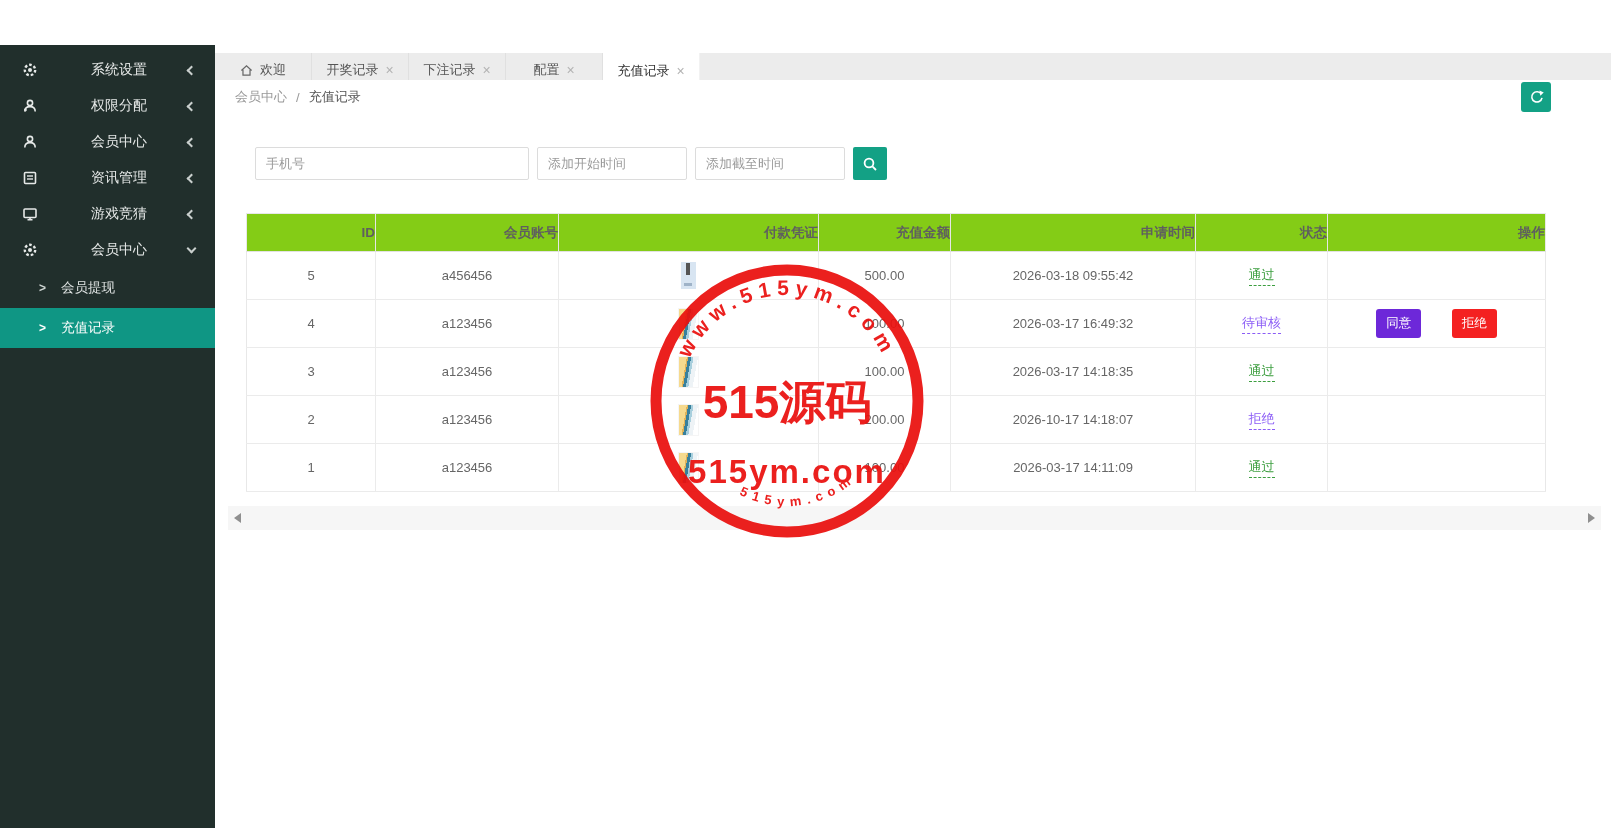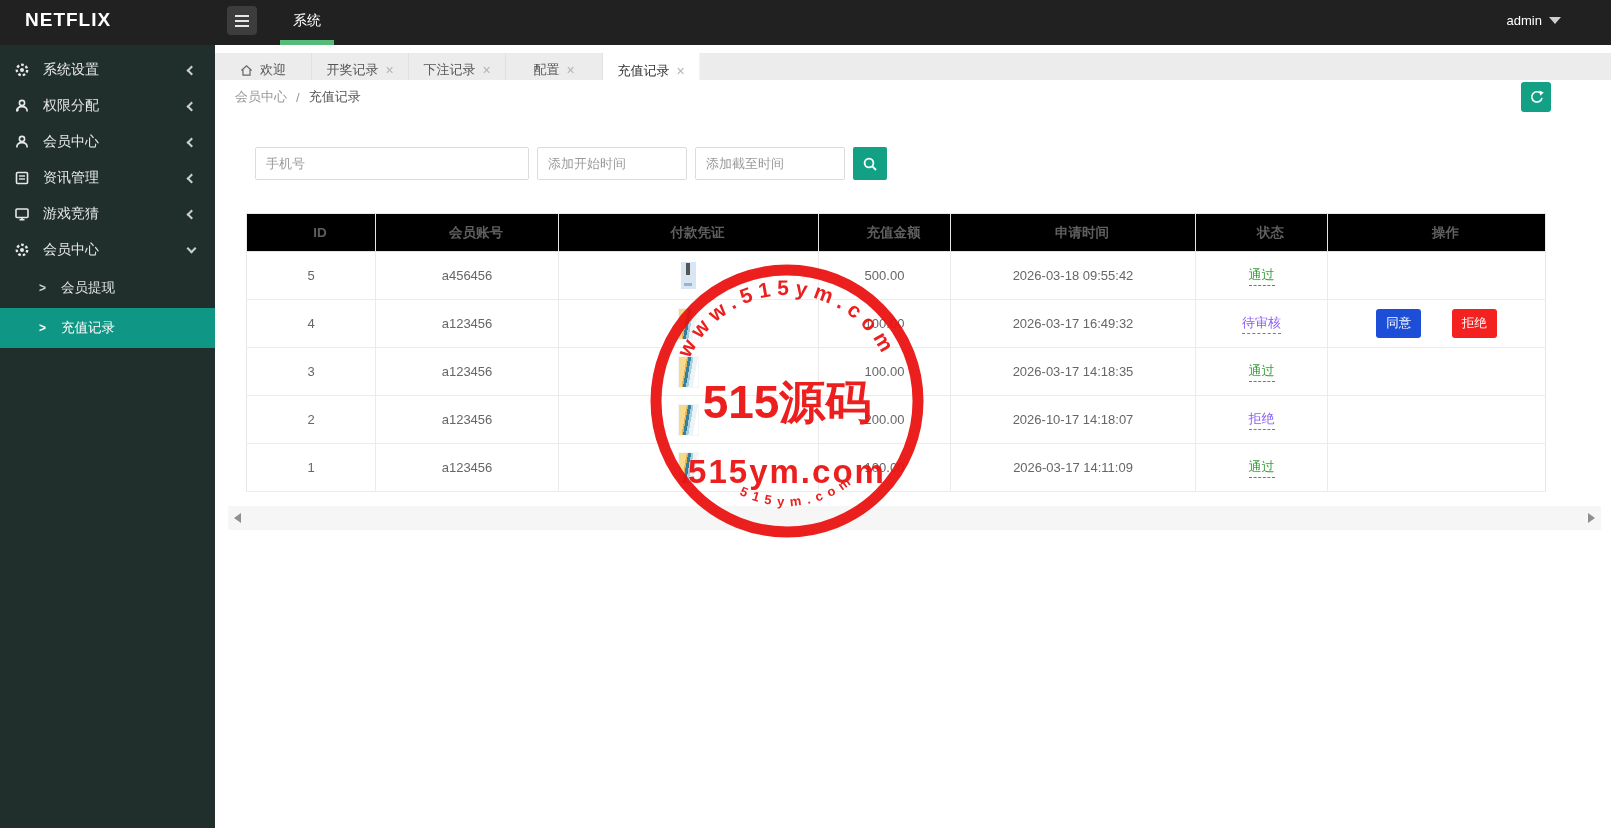--- a/index.html
+++ b/index.html
@@ -11,21 +11,21 @@
   .logo { position:absolute; left:25px; top:0; height:40px; line-height:40px; color:#fff; font-size:19px; font-weight:bold; letter-spacing:1px; }
   .hamburger { position:absolute; left:227px; top:6px; width:30px; height:29px; background:#3d3d3d; border:none; border-radius:4px; cursor:pointer; display:flex; flex-direction:column; justify-content:center; align-items:center; gap:3px; }
   .hamburger i { display:block; width:14px; height:2px; background:#e8e8e8; }
   .topnav { position:absolute; left:280px; top:0; width:54px; height:45px; color:#fff; font-size:14px; text-align:center; line-height:40px; cursor:pointer; }
   .topnav .underline { position:absolute; left:0; bottom:0; width:100%; height:5px; background:#57ba76; }
   .userbox { position:absolute; right:50px; top:0; height:40px; display:flex; align-items:center; gap:7px; color:#fff; font-size:13px; cursor:pointer; }
   .caret-down { width:0; height:0; border-left:6px solid transparent; border-right:6px solid transparent; border-top:7px solid #cfcfcf; }
 
   
   .sidebar { position:absolute; top:45px; left:0; width:215px; height:783px; background:#212f2c; z-index:5; padding-top:7px; }
-  .side-item { height:36px; display:flex; align-items:center; padding:0 20px 0 14px; color:#e6e9e8; font-size:14px; cursor:pointer; }
+  .side-item { height:36px; display:flex; align-items:center; padding:0 20px 0 22px; color:#e6e9e8; font-size:14px; cursor:pointer;gap:40px; }
   .side-item .sicon { width:16px; height:16px; margin-right:13px; flex:0 0 16px; }
   .side-item .slbl { flex:1; }
   .chev { display:inline-block; width:7px; height:7px; border:solid #c9cfcd; border-width:0 2px 2px 0; }
   .chev.left { transform:rotate(135deg); }
   .chev.down { transform:rotate(45deg); margin-top:-3px; }
   .sub-item { height:40px; display:flex; align-items:center; padding-left:39px; color:#dfe3e2; font-size:13.5px; cursor:pointer; }
   .sub-item .pfx { font-size:12px; font-weight:bold; margin-right:15px; color:#cfd5d3; }
   .sub-item.active { background:#0f9684; color:#fff; }
   .sub-item.active .pfx { color:#fff; }
 
@@ -48,30 +48,30 @@
   .filters { position:absolute; top:102px; left:40px; display:flex; gap:8px; }
   .filters input { height:33px; border:1px solid #dcdcdc; border-radius:2px; padding:0 10px; font-size:13px; color:#333; outline:none; font-family:"Liberation Sans", sans-serif; }
   .filters input::placeholder { color:#9a9a9a; }
   .inp-phone { width:274px; }
   .inp-date { width:150px; }
   .search-btn { width:34px; height:33px; background:#13a185; border:none; border-radius:2px; cursor:pointer; display:flex; align-items:center; justify-content:center; }
 
   
   .tablewrap { position:absolute; top:168px; left:31px; width:1299px; }
   table { width:100%; border-collapse:collapse; table-layout:fixed; background:#fff; border:1px solid #e8e8e8; }
-  th { height:38px; background:#000000; font-size:13.5px; color:#5f5f5f; font-weight:bold; text-align:center; padding-left:18px; border-right:1px solid #e6e6e6; border-bottom:1px solid #e2e2e2; }
+  th { height:38px; background:#84cc16; font-size:13.5px; color:#5f5f5f; font-weight:bold; text-align:right; padding-left:18px; border-right:1px solid #e6e6e6; border-bottom:1px solid #e2e2e2; }
   td { height:48px; font-size:13px; color:#666; text-align:center; border-right:1px solid #ebebeb; border-bottom:1px solid #ebebeb; }
   th:last-child, td:last-child { border-right:none; }
 
   .status { display:inline-block; border-bottom:1px dashed currentColor; padding-bottom:1px; }
   .status.pass { color:#3c9e3f; }
   .status.pending, .status.reject { color:#8b5cf6; }
 
   .btn-approve, .btn-reject { border:none; border-radius:3px; color:#fff; font-size:12.5px; padding:6px 10px; cursor:pointer; font-family:"Liberation Sans", sans-serif; }
-  .btn-approve { background:#1d4ed8; margin-right:27px; }
+  .btn-approve { background:#6d28d9; margin-right:27px; }
   .btn-reject { background:#f42121; }
 
   .thumb { display:inline-block; vertical-align:middle; cursor:pointer; }
   .thumb-a { position:relative; width:15px; height:27px; background:#d8e5f2; }
   .thumb-a::before { content:""; position:absolute; left:5px; top:1px; width:4px; height:12px; background:#555; }
   .thumb-a::after { content:""; position:absolute; left:3px; bottom:3px; width:8px; height:3px; background:#9fb3c8; }
   .thumb-b { width:19px; height:30px; background:linear-gradient(100deg,#f6da8e 0 32%,#e0b35a 32% 38%,#37809c 38% 50%,#a8cfdd 50% 60%,#eef3f6 60% 78%,#ffffff 78% 100%); box-shadow:0 0 0 1px rgba(0,0,0,0.04); }
 
   
   .hscroll { position:absolute; top:461px; left:13px; width:1373px; height:24px; background:#f6f6f6; display:flex; align-items:center; justify-content:space-between; padding:0 6px; }
@@ -80,34 +80,20 @@
   .tri-r { border-top:5px solid transparent; border-bottom:5px solid transparent; border-left:7px solid #8f8f8f; }
 
   
   .stamp { position:absolute; left:647px; top:261px; z-index:50; pointer-events:none; opacity:0.93; }
 </style>
 </head>
 <body>
 
 <div class="app">
 
-  <header class="topbar">
-    <div class="logo">NETFLIX</div>
-    <button class="hamburger">
-      <span style="display:contents"><i></i><i></i><i></i></span>
-    </button>
-    <div class="topnav">
-      <span>系统</span>
-      <span class="underline"></span>
-    </div>
-    <div class="userbox">
-      <span>admin</span>
-      <span class="caret-down"></span>
-    </div>
-  </header>
 
   <aside class="sidebar">
     <div class="side-item">
       <svg class="sicon" viewBox="0 0 16 16">
           <circle cx="8" cy="8" r="5.2" fill="none" stroke="#e6e9e8" stroke-width="2.4" stroke-dasharray="2.6 2"></circle>
           <circle cx="8" cy="8" r="2" fill="#e6e9e8"></circle>
         </svg>
       <span class="slbl">系统设置</span>
       <span class="chev left"></span>
     </div>

